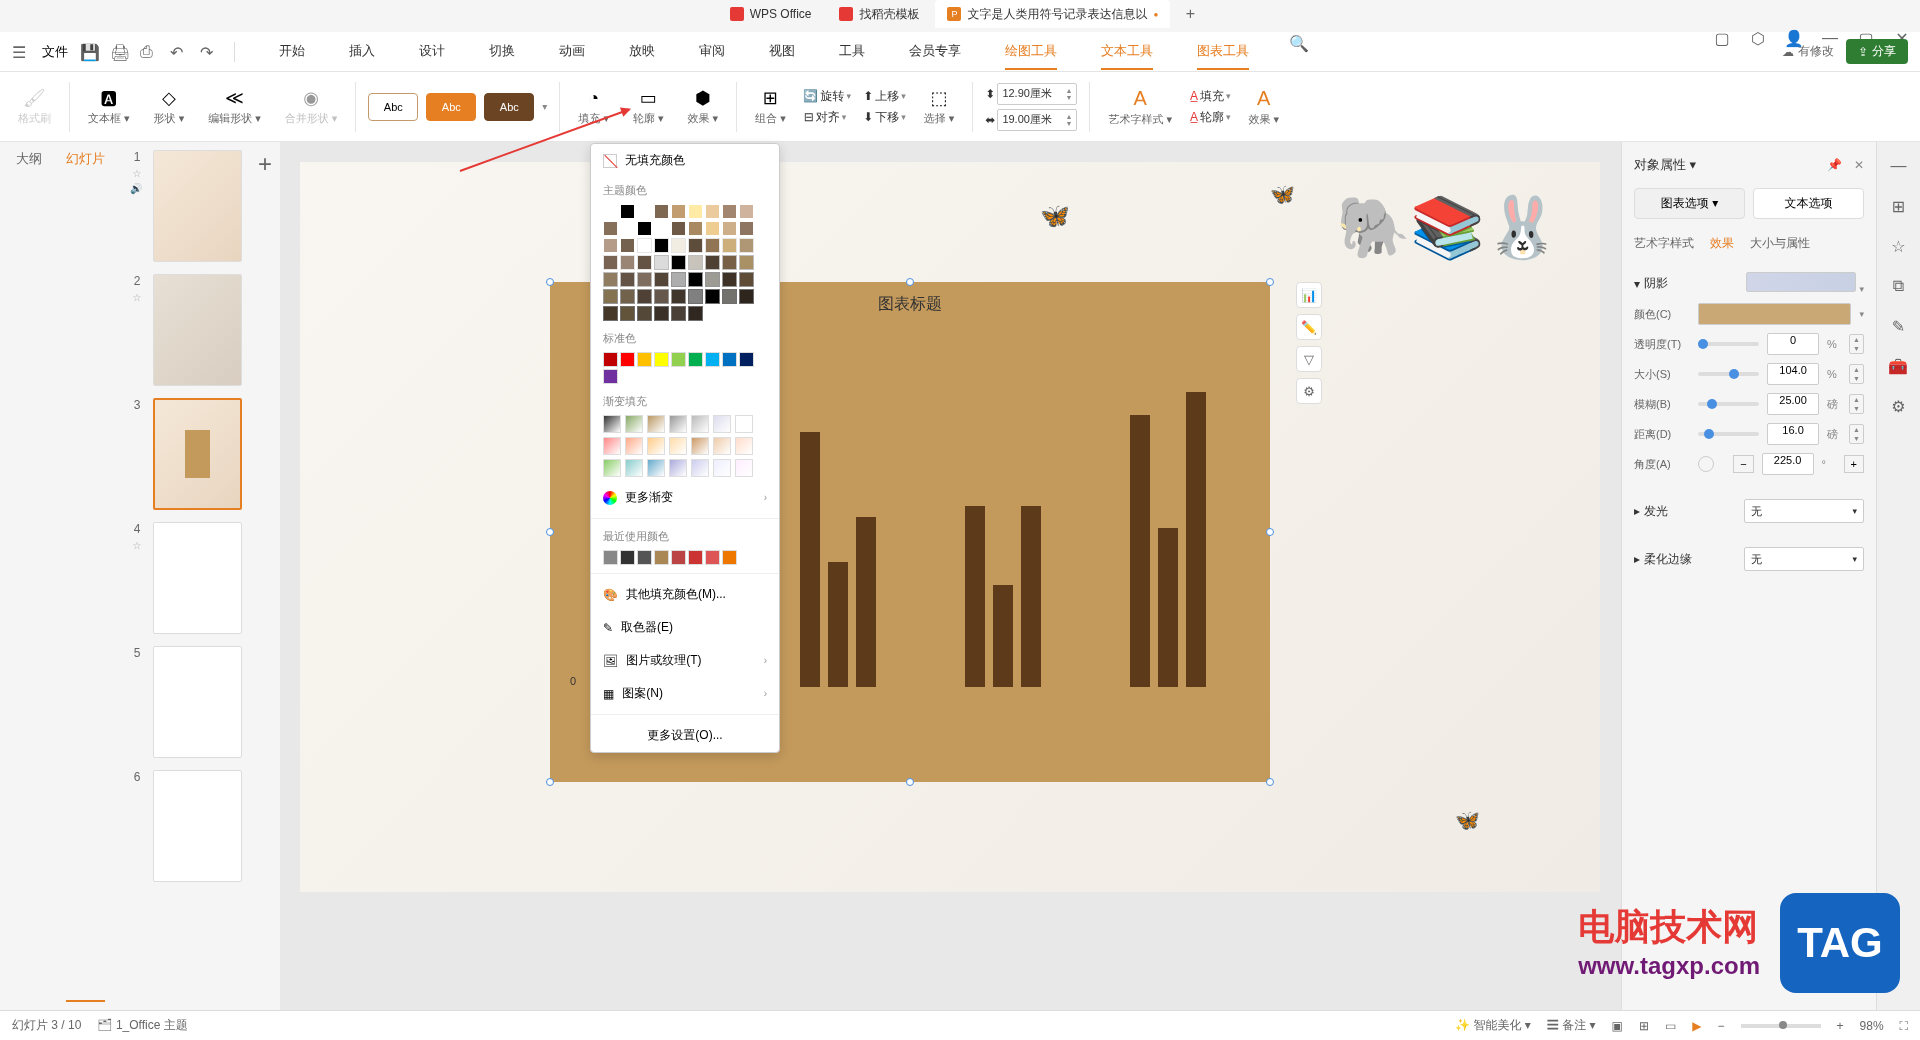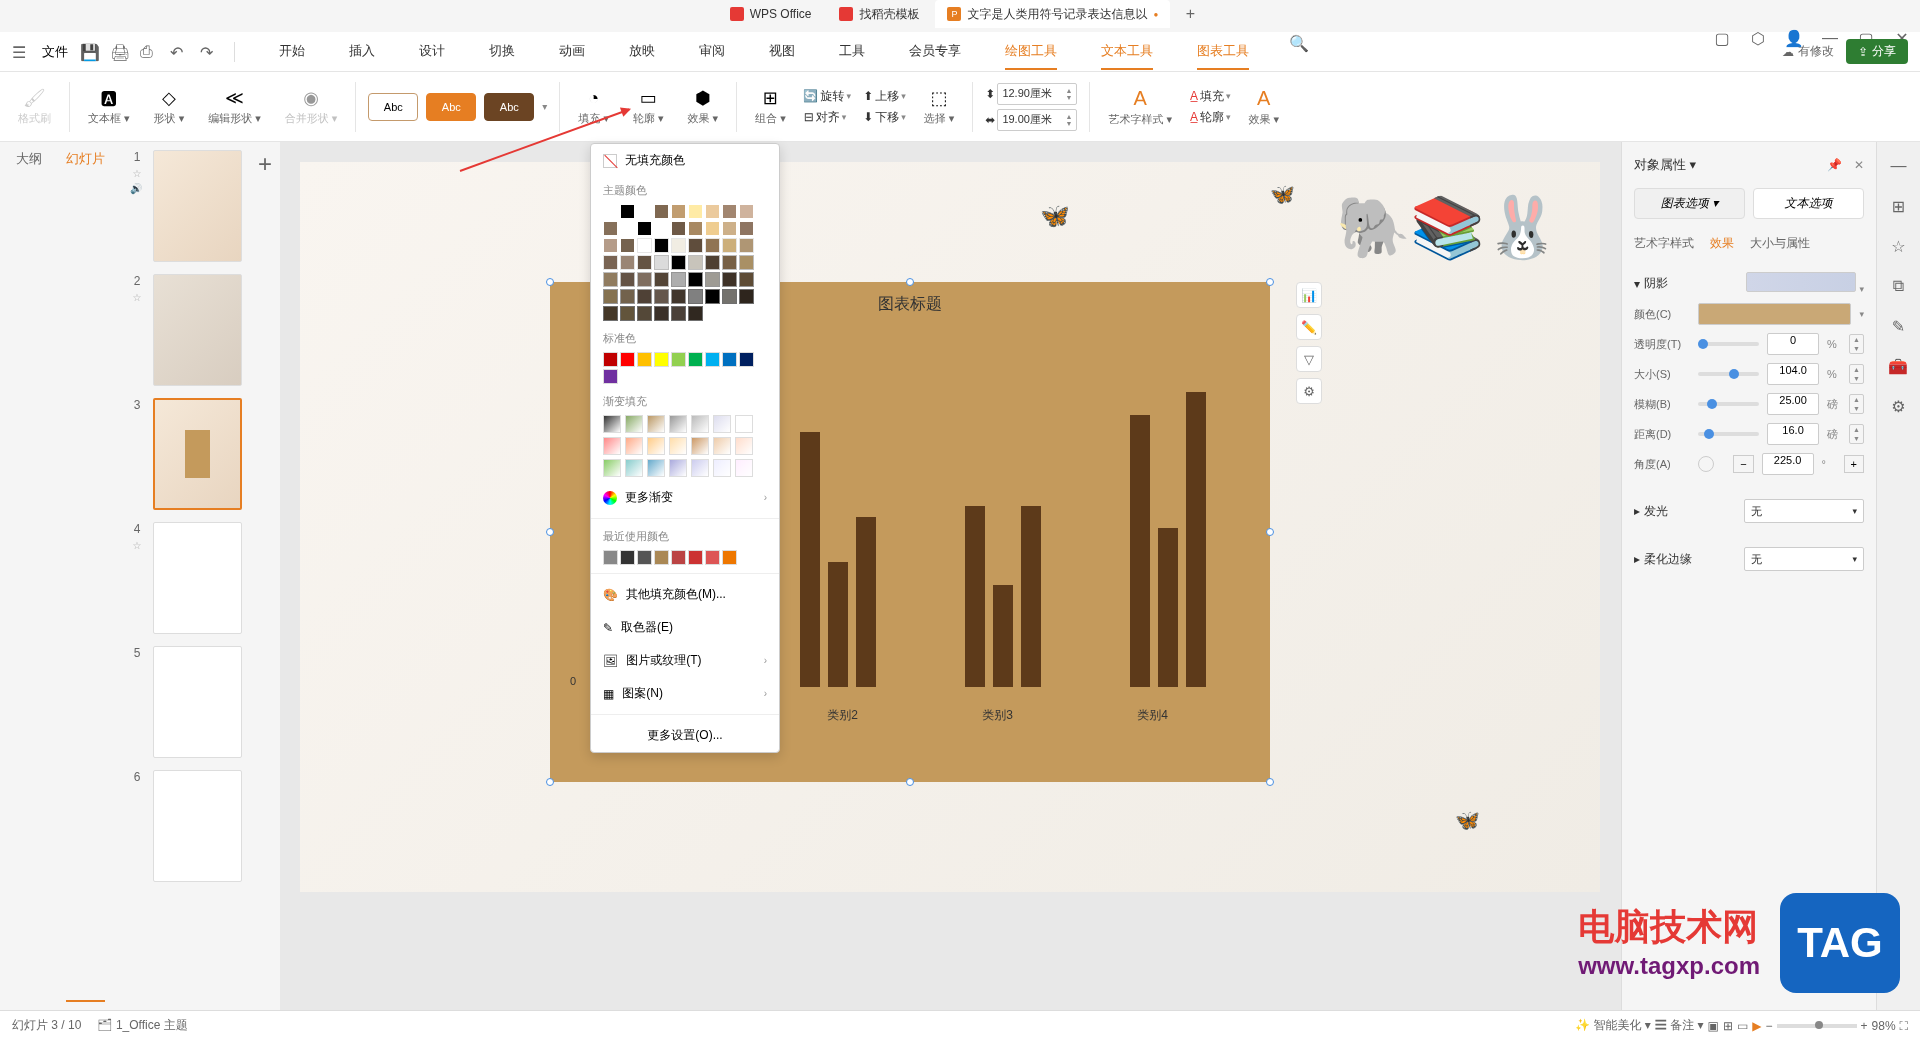--- a/index.html
+++ b/index.html
@@ -81,21 +81,21 @@
 .grad-sw { width: 18px; height: 18px; border: 1px solid #ddd; cursor: pointer; }
 .dd-sep { height: 1px; background: #eee; margin: 4px 0; }
 .dd-arrow { margin-left: auto; color: #999; font-size: 10px; }
 .arrow-line { position: absolute; left: 460px; top: 170px; width: 180px; height: 2px; background: #e53935; transform: rotate(-20deg); transform-origin: left; z-index: 99; }
 .arrow-line::after { content: ''; position: absolute; right: -2px; top: -4px; border-left: 10px solid #e53935; border-top: 5px solid transparent; border-bottom: 5px solid transparent; }
 
 
 .right-panel { width: 255px; background: #f5f5f5; border-left: 1px solid #ddd; padding: 8px 12px; font-size: 12px; }
 .rp-header { display: flex; justify-content: space-between; align-items: center; padding: 6px 0; }
 .rp-title { font-size: 13px; color: #333; }
-.rp-tabs { display: flex; gap: 8px; margin: 8px 0; font-style: italic; }
+.rp-tabs { display: flex; gap: 8px; margin: 8px 0; }
 .rp-tab { flex: 1; text-align: center; padding: 6px; border: 1px solid #ddd; border-radius: 4px; background: #fff; font-size: 12px; }
 .rp-tab.active { background: #f0f0f0; }
 .rp-subtabs { display: flex; gap: 16px; padding: 8px 0; font-size: 12px; }
 .rp-subtab { color: #666; }
 .rp-subtab.active { color: #e67e22; }
 .rp-section { padding: 8px 0; }
 .rp-section-header { display: flex; align-items: center; gap: 4px; font-size: 12px; color: #333; padding: 4px 0; }
 .rp-row { display: flex; align-items: center; gap: 8px; padding: 4px 0; }
 .rp-row-label { width: 56px; font-size: 11px; color: #666; }
 .rp-slider { flex: 1; height: 4px; background: #ddd; border-radius: 2px; position: relative; }
@@ -108,21 +108,21 @@
 .rp-color-preview { flex: 1; height: 22px; background: #c9a876; border: 1px solid #ccc; border-radius: 2px; }
 .rp-gradient-preview { width: 110px; height: 20px; background: linear-gradient(90deg, #d0d6e8, #c8d0e4); border: 1px solid #ccc; border-radius: 2px; }
 
 
 .right-toolbar { width: 44px; background: #f0f0f0; border-left: 1px solid #ddd; display: flex; flex-direction: column; align-items: center; padding-top: 12px; gap: 16px; }
 .rt-btn { width: 24px; height: 24px; display: flex; align-items: center; justify-content: center; color: #666; cursor: pointer; }
 
 
 .notes-bar { background: #f5f5f5; padding: 6px 16px; font-size: 12px; color: #aaa; border-top: 1px solid #ddd; height: 30px; }
 .status-bar { height: 30px; background: #fff; border-top: 1px solid #ddd; display: flex; align-items: center; padding: 0 12px; font-size: 12px; color: #666; }
-.status-right { margin-left: auto; display: flex; gap: 4px; align-items: center; }
+.status-right { margin-left: auto; display: flex; gap: 16px; align-items: center; }
 
 
 .watermark { position: absolute; right: 20px; bottom: 60px; z-index: 200; }
 .wm-text { color: #e53935; font-size: 36px; font-weight: bold; }
 .wm-url { color: #701a75; font-size: 24px; font-weight: bold; }
 .wm-tag { position: absolute; right: 0; top: -10px; width: 120px; height: 100px; background: #1565c0; border-radius: 16px; display: flex; align-items: center; justify-content: center; color: #fff; font-size: 42px; font-weight: bold; }
 
 
 .thumb-bg1 { background: linear-gradient(135deg, #f5e8d8, #e8d5c0); }
 .thumb-bg2 { background: linear-gradient(135deg, #e8e0d5, #d8cdc0); }
@@ -386,26 +386,20 @@
                 <div class="bar" style="height: 102px;"></div>
                 <div class="bar" style="height: 181.333px;"></div>
               </div>
               <div class="bar-group">
                 <div class="bar" style="height: 272px;"></div>
                 <div class="bar" style="height: 158.667px;"></div>
                 <div class="bar" style="height: 294.667px;"></div>
               </div>
             </div>
         </div>
-        <div class="chart-xaxis" id="chart-xaxis">
-            <span>类别1</span>
-            <span>类别2</span>
-            <span>类别3</span>
-            <span>类别4</span>
-          </div>
 
         <div class="sel-handle" style="left:-4px;top:-4px"></div>
         <div class="sel-handle" style="right:-4px;top:-4px"></div>
         <div class="sel-handle" style="left:-4px;bottom:-4px"></div>
         <div class="sel-handle" style="right:-4px;bottom:-4px"></div>
         <div class="sel-handle" style="left:50%;top:-4px;margin-left:-4px"></div>
         <div class="sel-handle" style="left:50%;bottom:-4px;margin-left:-4px"></div>
         <div class="sel-handle" style="left:-4px;top:50%;margin-top:-4px"></div>
         <div class="sel-handle" style="right:-4px;top:50%;margin-top:-4px"></div>
         <div class="float-btns">

